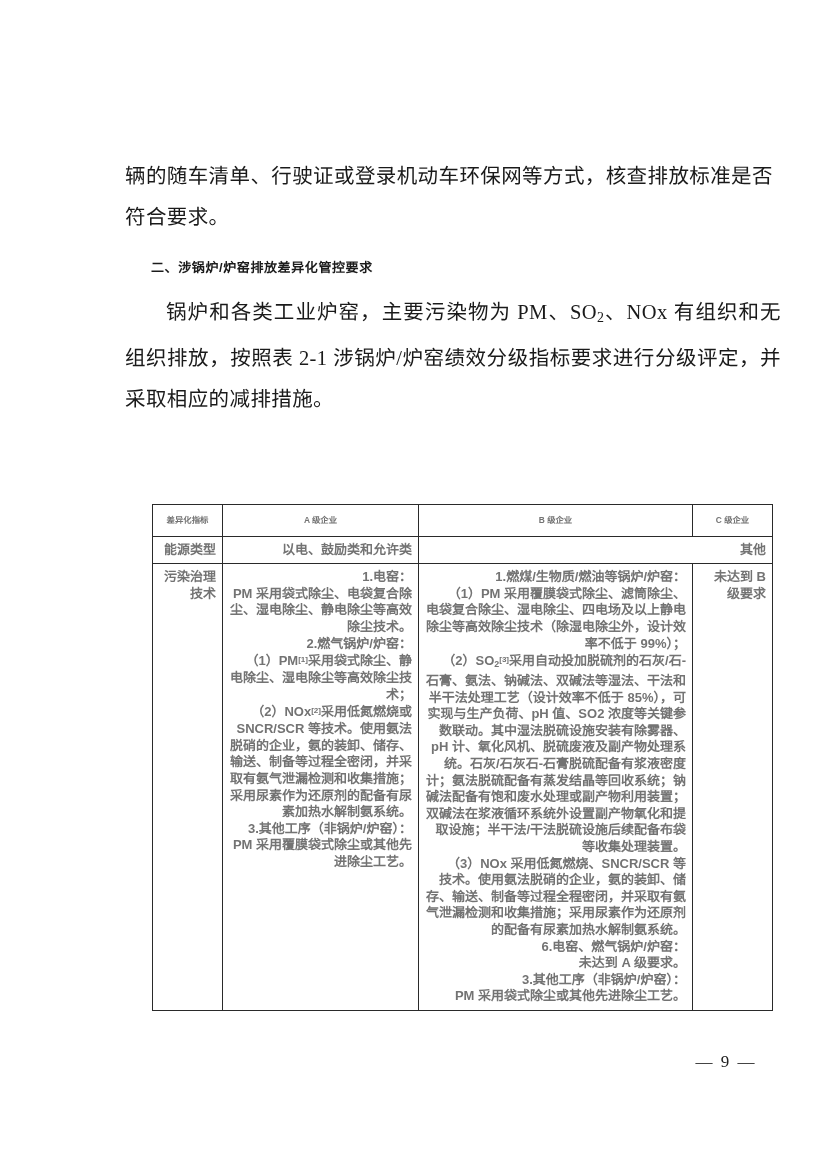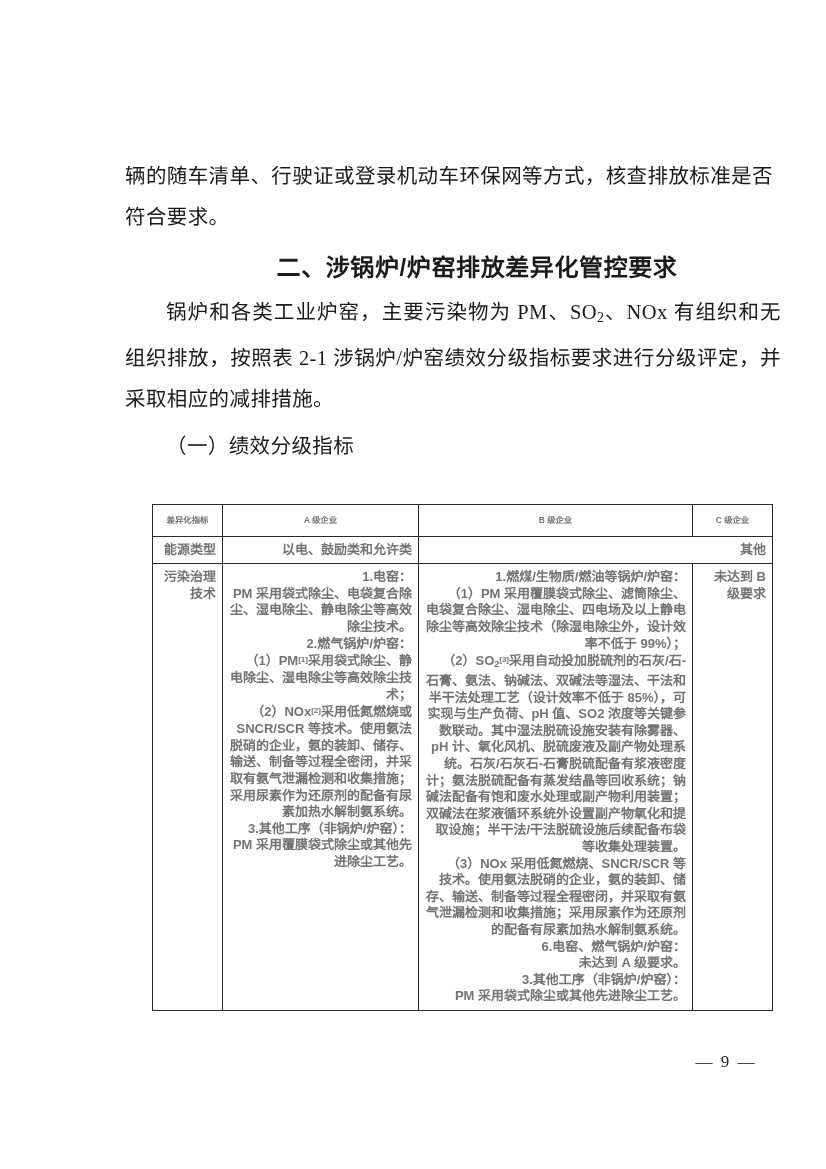--- a/index.html
+++ b/index.html
@@ -35,28 +35,27 @@
     text-align: justify;
     margin: 0;
     color: #1a1a1a;
   }
 
   .para.indent { text-indent: 2em; }
 
   .para.tight { text-align: left; }
 
   .heading-2 {
-    font-size: 24px;
+    font-size: 13px;
     line-height: 41px;
     font-weight: bold;
     margin: 9px 0 4px 0;
     text-indent: 2em;
     letter-spacing: 0.6px;
     font-family: "Liberation Sans", "DejaVu Sans", sans-serif;
-    text-align: center;
   }
 
   .heading-3 {
     font-size: 20.5px;
     line-height: 41px;
     margin: 6px 0 0 0;
     text-indent: 2em;
     letter-spacing: 0.4px;
   }
 
@@ -165,21 +164,20 @@
   <div class="prose">
 
     <p class="para tight">辆的随车清单、行驶证或登录机动车环保网等方式，核查排放标准是否符合要求。</p>
 
     <p class="heading-2">二、涉锅炉/炉窑排放差异化管控要求</p>
 
     <p class="para indent">
       <span>锅炉和各类工业炉窑，主要污染物为 PM、SO</span><sub>2</sub><span>、NOx 有组织和无组织排放，按照表 2-1 涉锅炉/炉窑绩效分级指标要求进行分级评定，并采取相应的减排措施。</span>
     </p>
 
-    <p class="heading-3">（一）绩效分级指标</p>
   </div>
 
 
   <table class="grade-table">
     <colgroup>
       <col class="col-ind">
         <col class="col-a">
         <col class="col-b">
         <col class="col-c">
     </colgroup>

